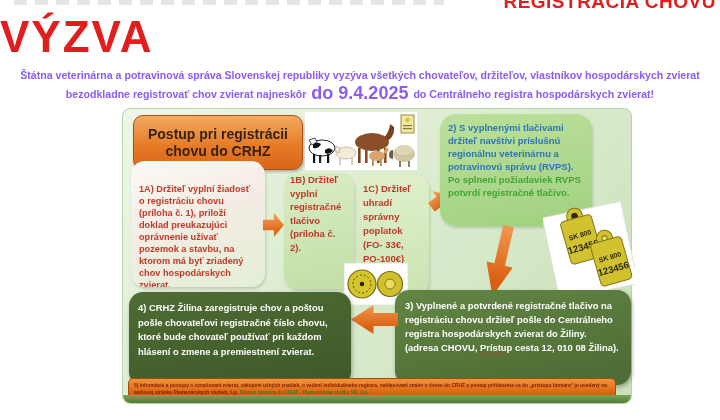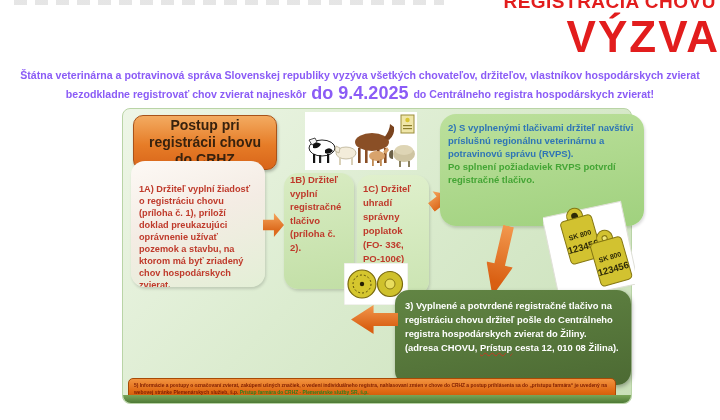--- a/index.html
+++ b/index.html
@@ -12,41 +12,41 @@
   
   .top-remnant{
     position:absolute; left:14px; top:0; width:430px; height:5px; opacity:.35;
     background:repeating-linear-gradient(90deg, rgba(110,110,110,.5) 0 13px, transparent 13px 21px);
   }
   .corner-banner{
     position:absolute; top:-9px; right:4px; font-size:19px; letter-spacing:.5px;
     color:#e21d1d; white-space:nowrap;
   }
   .big-title{
-    position:absolute; top:12px; left:0; width:100%; text-align:right;
+    position:absolute; top:12px; left:0; width:100%; text-align:left;
     font-size:44px; letter-spacing:2px; color:#e21d1d;
   }
   .intro{ position:absolute; top:66px; left:0; width:100%; text-align:center; color:#8b5cf6; }
   .intro .line{ white-space:nowrap; font-size:10.6px; line-height:18px; }
   .intro .deadline{ font-size:18px; line-height:18px; vertical-align:-1px; padding:0 2px; }
 
   
   .panel{
     position:absolute; left:122px; top:108px; width:510px; height:296px;
     background:linear-gradient(135deg,#eef6e7 0%, #dcecd0 45%, #c9e0b8 100%);
     border-radius:8px; border:1px solid #b9d4a6;
   }
   .panel-bottom-bar{
     position:absolute; left:0; bottom:0; width:100%; height:8px;
     background:linear-gradient(180deg,#79a558,#4e7a36);
     border-radius:0 0 8px 8px;
   }
 
   .title-box{
-    position:absolute; left:10px; top:6px; width:144px; height:55px;
+    position:absolute; left:10px; top:6px; width:170px; height:55px;
     background:linear-gradient(180deg,#f3ab61 0%, #e67c27 55%, #d9651a 100%);
     border:1px solid #a8531a; border-radius:10px;
     display:flex; align-items:center; justify-content:center; text-align:center;
     color:#38220e; font-size:14px; line-height:17px; padding:2px 6px;
     box-shadow:1px 2px 3px rgba(0,0,0,.25);
   }
 
   .animals{ position:absolute; left:182px; top:3px; width:112px; height:58px; background:#ffffff; }
 
   .bubble{
@@ -62,21 +62,21 @@
     left:161px; top:64px; width:70px; height:116px; padding:0 6px;
     background:linear-gradient(170deg,#d9ecc3 0%, #c2dfa6 100%);
     font-size:9.5px; line-height:13.5px;
   }
   .box-1c{
     left:234px; top:66px; width:72px; height:120px; padding:7px 6px;
     background:linear-gradient(170deg,#e0f0cd 0%, #cbe4b2 100%);
     font-size:9.5px; line-height:14px;
   }
   .box-2{
-    left:317px; top:5px; width:204px; height:112px; padding:7px 8px;
+    left:317px; top:5px; width:152px; height:112px; padding:7px 8px;
     background:linear-gradient(170deg,#bce09c 0%, #a0d17e 100%);
     font-size:9.5px; line-height:13px; border-radius:16px;
   }
   .box-2 .blue{ color:#2e75b6; }
   .box-2 .green{ color:#44a535; display:block; }
   .box-dark{
     position:absolute; color:#ffffff; border-radius:14px;
     box-shadow:1px 2px 4px rgba(0,0,0,.3); overflow:hidden;
   }
   .box-3{
@@ -232,20 +232,23 @@
 
   <div class="box-dark box-3">
     <span>3) Vyplnené a potvrdené registračné tlačivo na registráciu chovu držiteľ pošle do Centrálneho registra hospodárskych zvierat do Žiliny.</span><br>
     <span>(adresa CHOVU,</span>
     <span class="street">Prístup</span>
     <span>cesta 12, 010 08 Žilina).</span>
   </div>
 
   <div class="arrow arr-left arrow-3-4"></div>
 
+  <div class="box-dark box-4">
+    <span>4) CRHZ Žilina zaregistruje chov a poštou pošle chovateľovi registračné číslo chovu, ktoré bude chovateľ používať pri každom hlásení o zmene a premiestnení zvierat.</span>
+  </div>
 
   <div class="footnote">
     <div class="fline">5) Informácie a postupy o označovaní zvierat, zakúpení ušných značiek, o vedení individuálneho registra,  nahlasovaní zmien v chove do CRHZ  a postup prihlásenia sa do „prístupu farmára“ je uvedený na</div>
     <div class="fline"><span>webovej stránke Plemenárskych služieb, š.p.</span> <span class="link">Prístup farmára do CRHZ - Plemenárske služby SR, š.p.</span></div>
   </div>
 
   <div class="panel-bottom-bar"></div>
 </div>
 
 </body></html>

